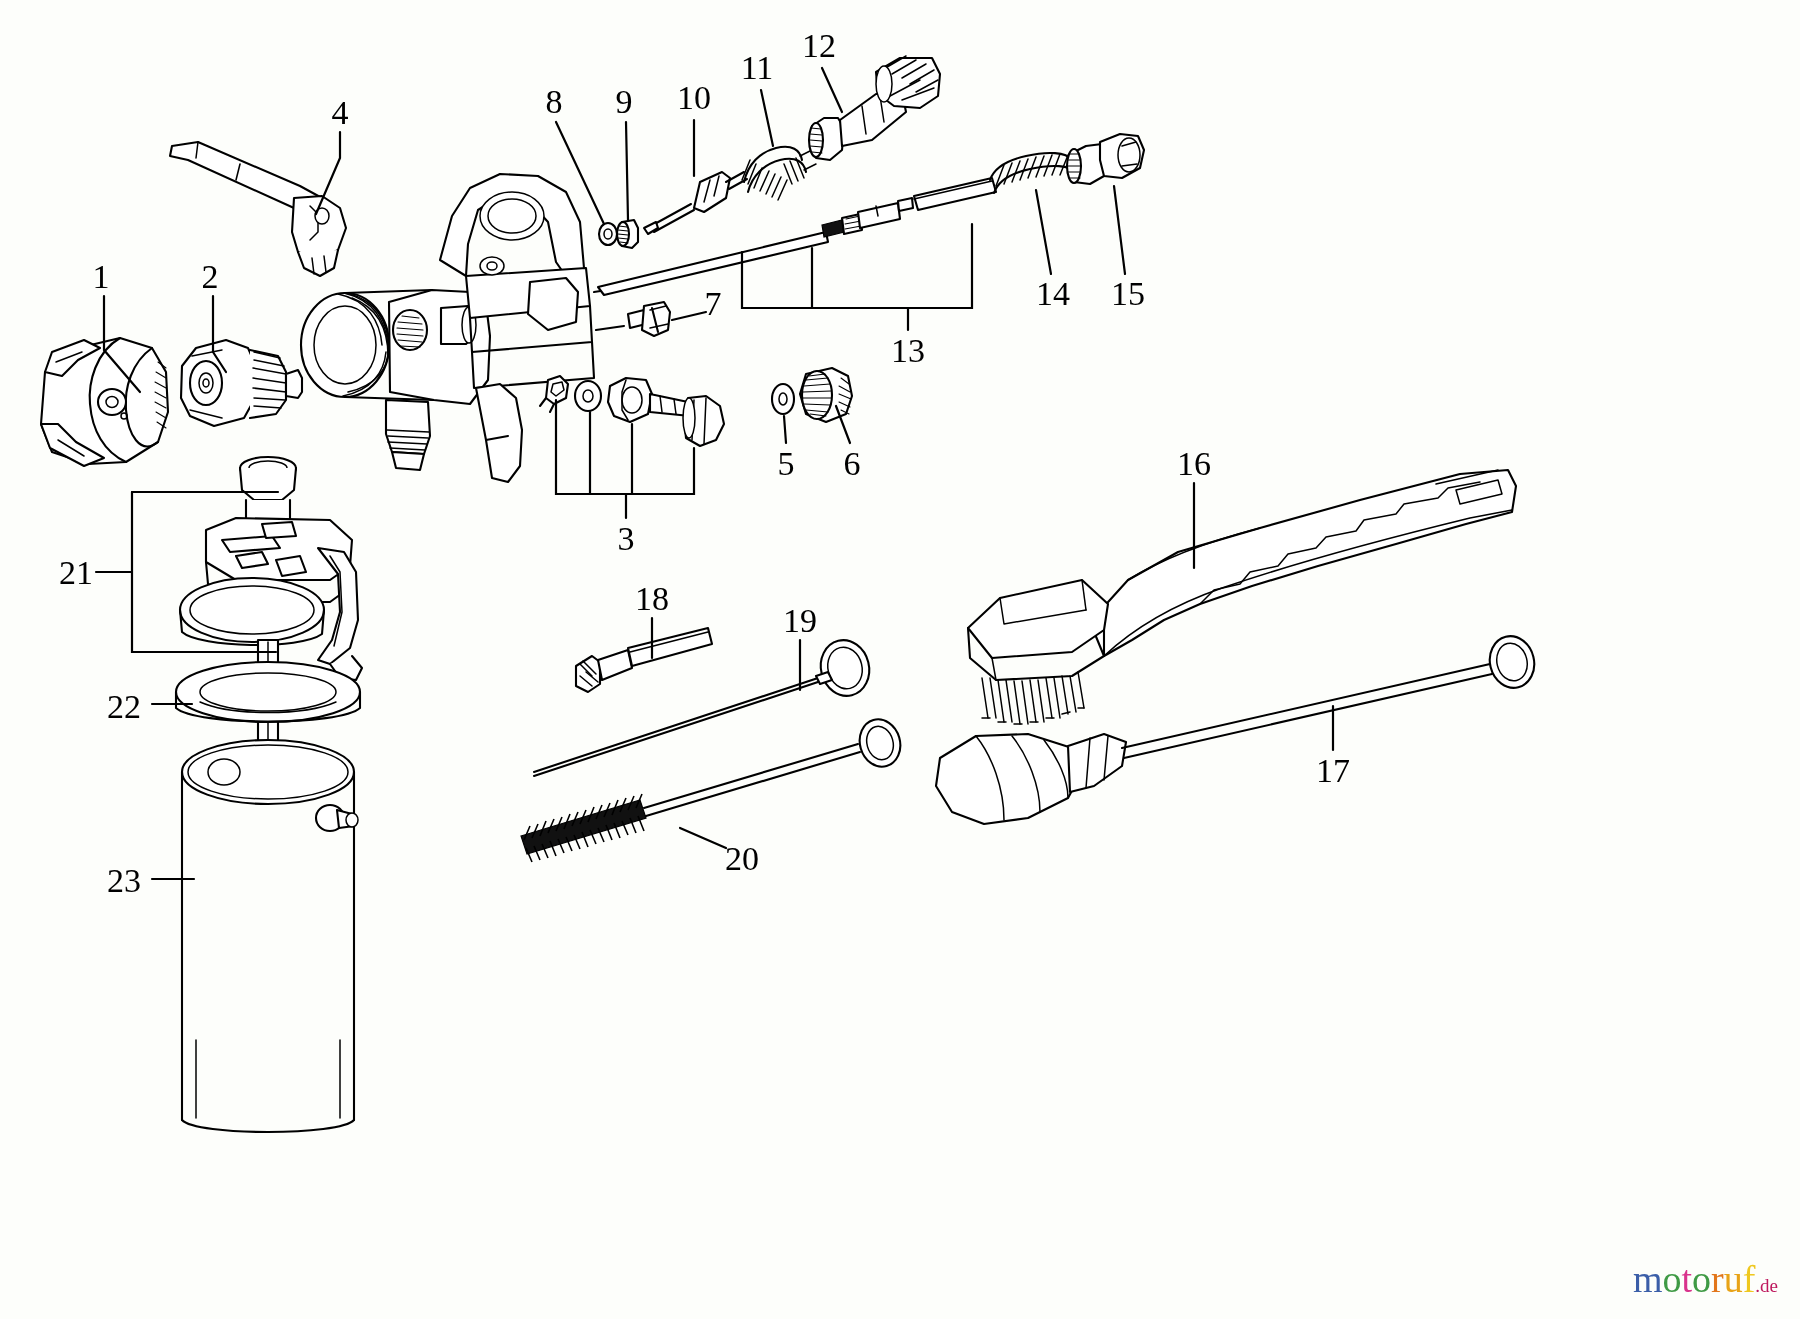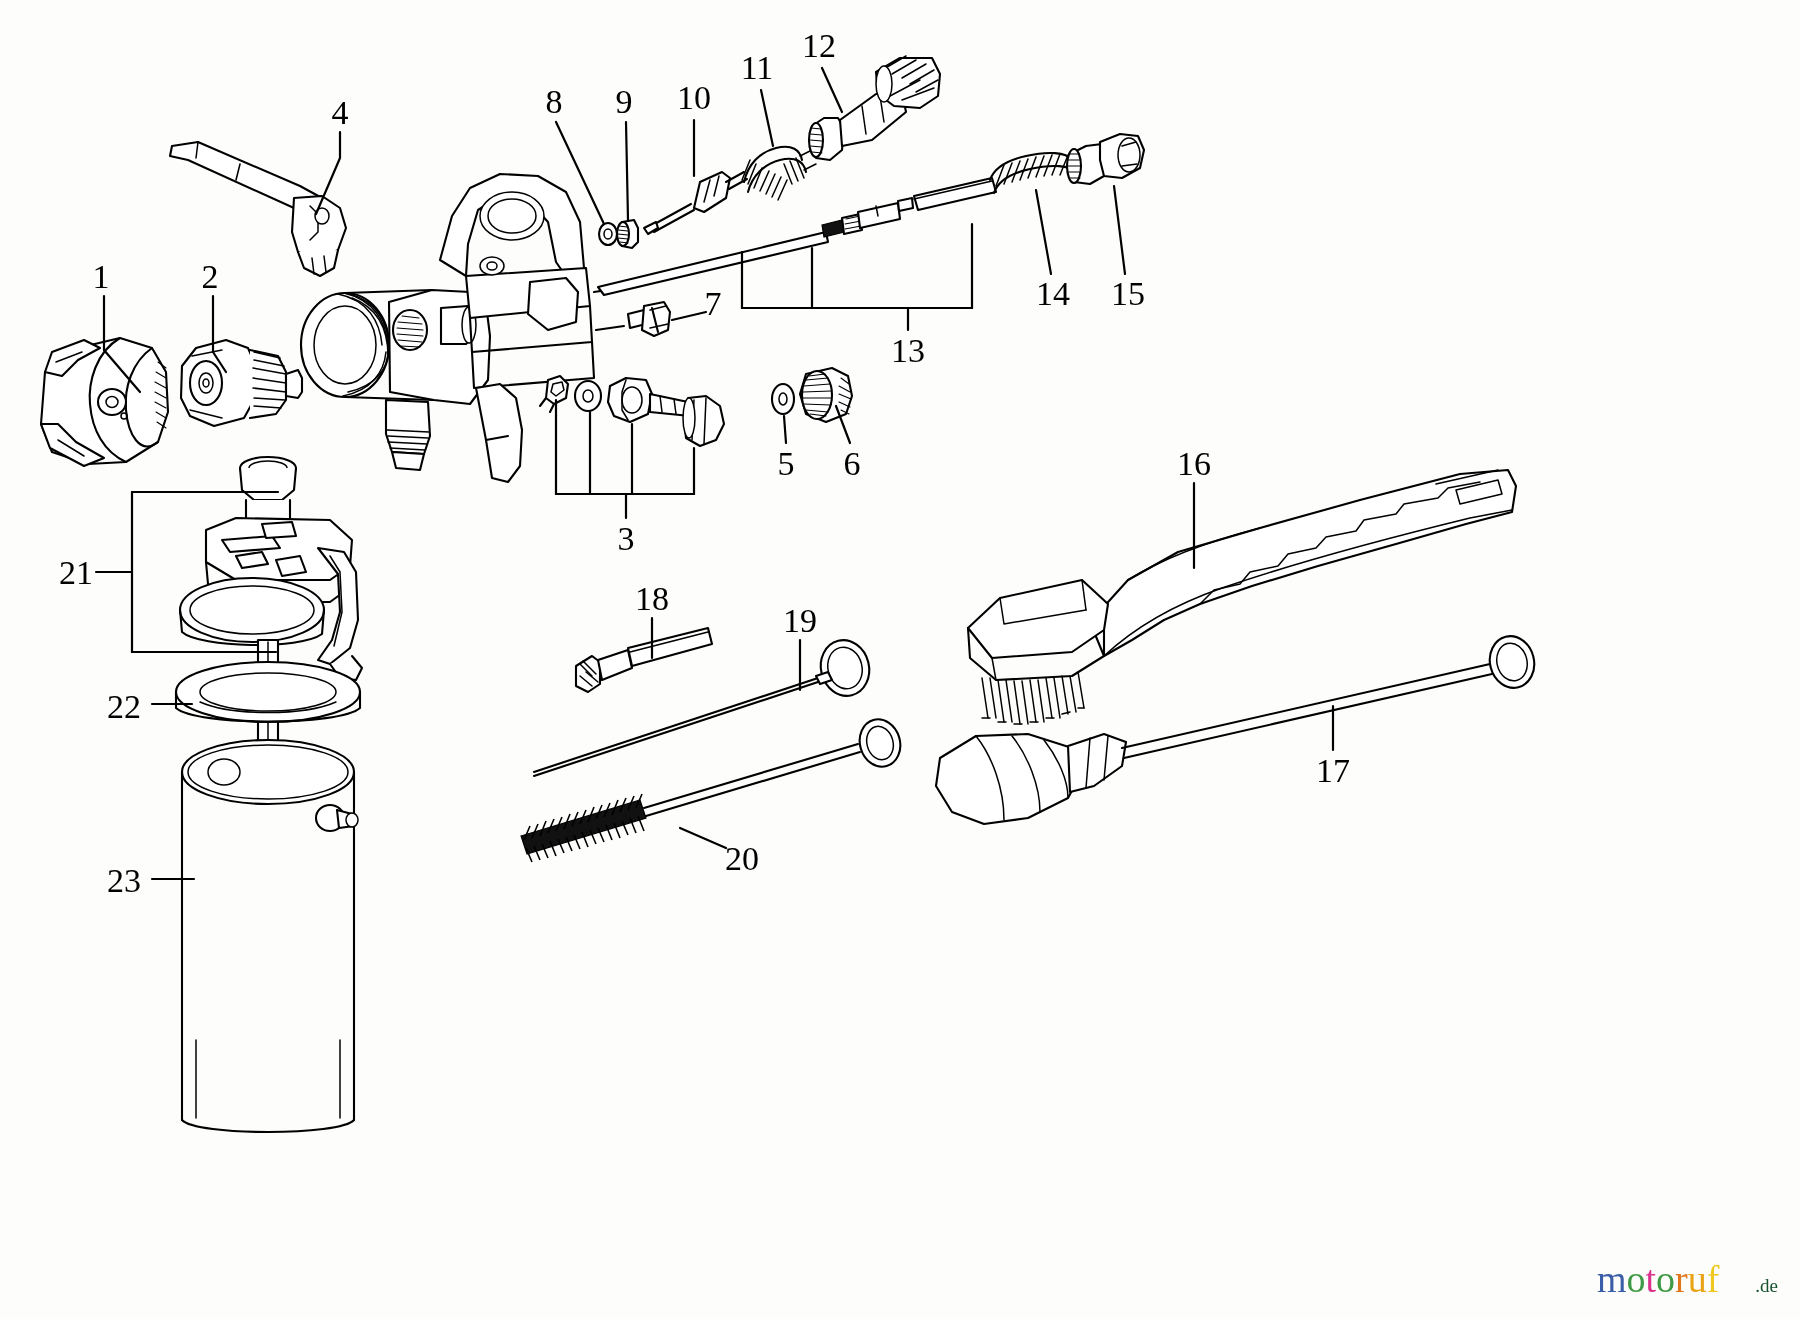--- a/index.html
+++ b/index.html
@@ -3,21 +3,21 @@
 <meta charset="utf-8">
 <style>
   html,body{margin:0;padding:0;background:#fff;}
   body{width:1800px;height:1319px;position:relative;overflow:hidden;
        font-family:"Liberation Serif", serif;background:#fdfefb;}
   #stage{position:absolute;left:0;top:0;width:1800px;height:1319px;}
   svg{position:absolute;left:0;top:0;}
   .cal{font-family:"Liberation Serif",serif;font-size:34px;fill:#000;}
   .wm{position:absolute;right:22px;bottom:18px;font-family:"Liberation Serif",serif;
       font-size:38px;letter-spacing:0px;white-space:nowrap;}
-  .wm .dot{font-size:19px;color:#14532d;vertical-align:baseline;margin-left:36px;}
+  .wm .dot{font-size:19px;color:#be185d;vertical-align:baseline;}
 </style>
 </head>
 <body>
 
 <div id="stage">
 
 <svg width="1800" height="1319" viewBox="0 0 1800 1319">
   <defs>
     <style>
       .ln{fill:none;stroke:#000;stroke-width:2.1;stroke-linejoin:round;stroke-linecap:round;}

